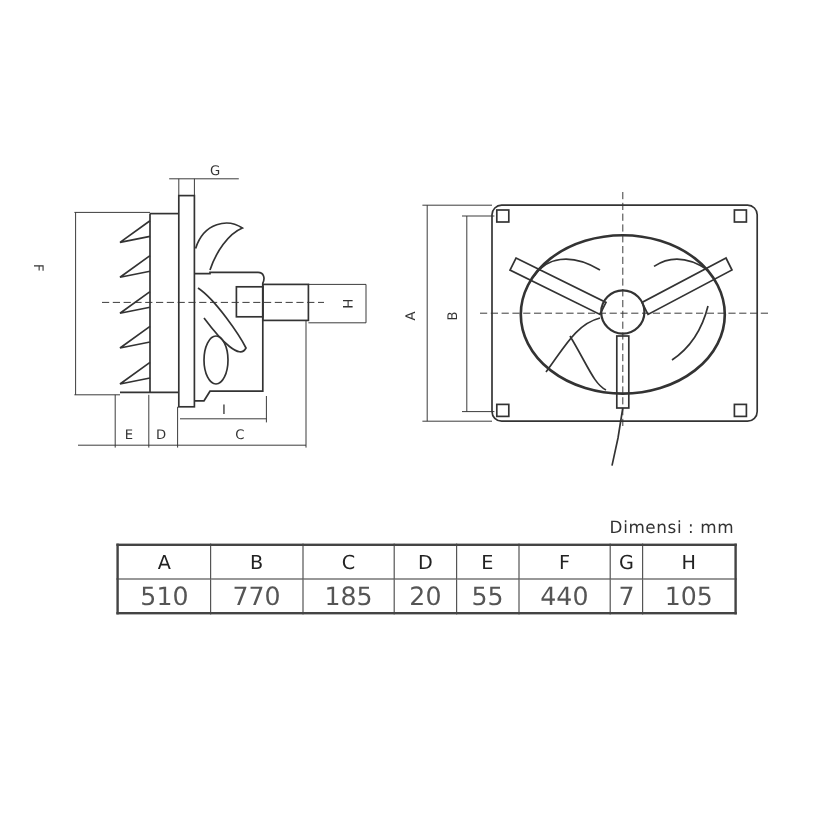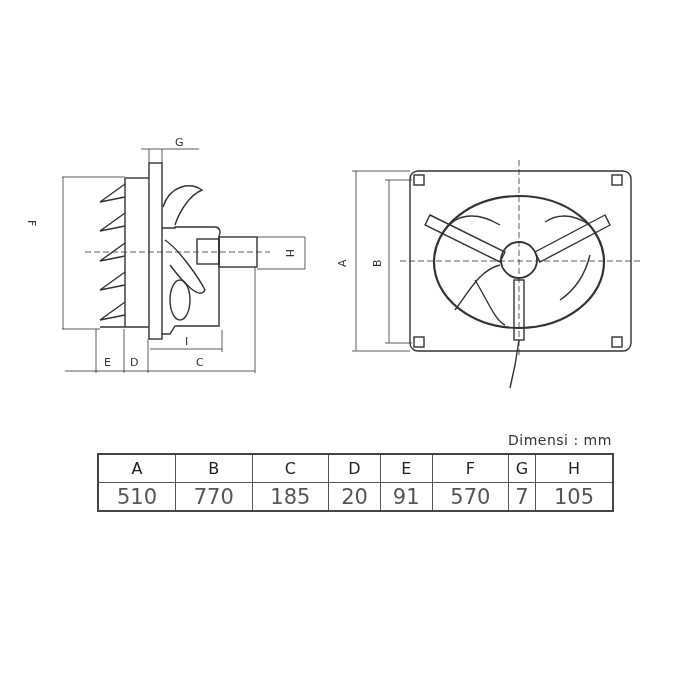--- a/index.html
+++ b/index.html
@@ -112,19 +112,19 @@
     <th>E</th>
     <th>F</th>
     <th>G</th>
     <th>H</th>
   </tr>
   <tr>
     <td>510</td>
     <td>770</td>
     <td>185</td>
     <td>20</td>
-    <td>91</td>
-    <td>570</td>
+    <td>55</td>
+    <td>440</td>
     <td>7</td>
     <td>105</td>
   </tr>
 </tbody>
   </table>
 
 </body></html>

